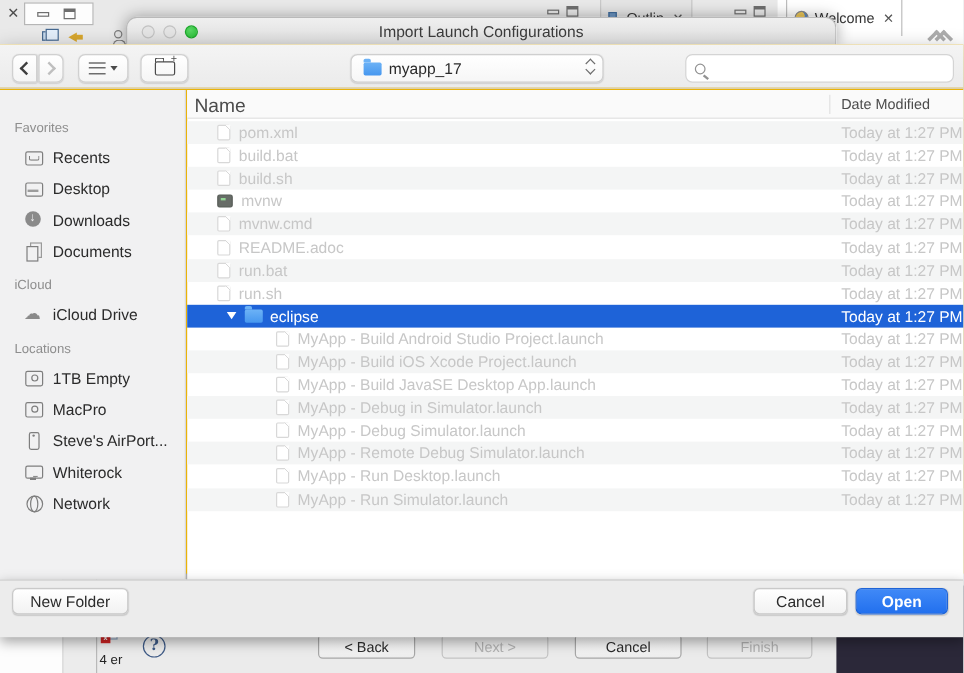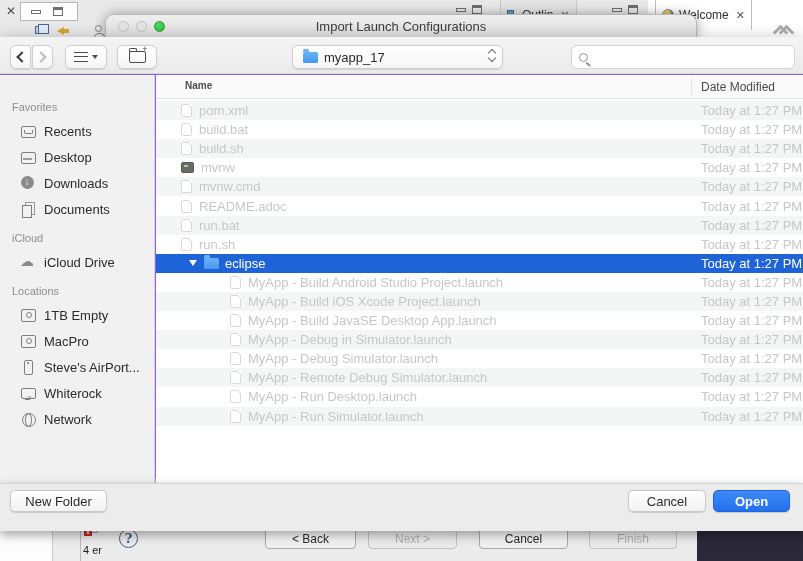--- a/index.html
+++ b/index.html
@@ -35,21 +35,21 @@
 
   
   .titlebar { left:105px; top:14px; width:592px; height:24px; background:linear-gradient(#efefef,#dedede); border:1px solid #b9b9b9; border-bottom:none; border-radius:9px 9px 0 0; box-shadow:0 0 12px rgba(0,0,0,.35); display:flex; align-items:center; justify-content:center; }
   .title-text { font-size:13px; color:#3c3c3c; }
   .lights { position:absolute; left:12px; top:6px; display:flex; gap:7px; }
   .light { width:11px; height:11px; border-radius:50%; }
   .light-gray { background:#e4e4e4; border:1px solid #c2c2c2; }
   .light-green { background:radial-gradient(circle at 40% 35%, #59d664, #27bc34); border:1px solid #1ea72c; }
 
   
-  .dialog-body { left:0; top:37px; width:803px; height:441px; background:#8b5cf6; box-shadow:0 6px 18px rgba(0,0,0,.4); }
+  .dialog-body { left:0; top:37px; width:803px; height:441px; background:#eab308; box-shadow:0 6px 18px rgba(0,0,0,.4); }
   .toolbar { left:0; top:0; width:803px; height:37px; background:linear-gradient(#f4f4f4,#ebebeb); border-bottom:1px solid #d6d6d6; }
   .tb-btn { position:absolute; top:8px; height:24px; background:linear-gradient(#ffffff,#f5f5f5); border:1px solid #d0d0d0; border-radius:6px; box-shadow:0 .5px 1px rgba(0,0,0,.12); display:flex; align-items:center; justify-content:center; }
   .chev { width:8px; height:8px; border-left:2px solid #3e3e3e; border-bottom:2px solid #3e3e3e; }
   .chev-l { transform:rotate(45deg); margin-left:3px; }
   .chev-r { transform:rotate(-135deg); margin-right:3px; border-color:#bfbfbf; }
   .hamburger { width:14px; height:10px; border-top:1.6px solid #4b4b4b; border-bottom:1.6px solid #4b4b4b; position:relative; }
   .hamburger:after { content:""; position:absolute; left:0; top:2.6px; width:14px; height:1.6px; background:#4b4b4b; }
   .mini-down { width:0; height:0; border-left:3.5px solid transparent; border-right:3.5px solid transparent; border-top:4px solid #4b4b4b; margin-left:4px; }
   .newfolder-ic { position:relative; width:17px; height:12px; border:1.5px solid #4b4b4b; border-radius:2px; }
   .newfolder-ic:before { content:""; position:absolute; left:-1px; top:-4px; width:6px; height:3px; border:1.5px solid #4b4b4b; border-bottom:none; border-radius:2px 2px 0 0; }
@@ -86,21 +86,21 @@
   .sbi-tv:before { content:""; position:absolute; left:1px; top:4px; width:13px; height:8px; border:1.3px solid #7e7e7e; border-radius:2px; }
   .sbi-tv:after { content:""; position:absolute; left:3.5px; top:7px; width:4px; height:2.5px; background:#8a8a8a; }
   .sbi-display:before { content:""; position:absolute; left:1px; top:3px; width:13px; height:9px; border:1.3px solid #7e7e7e; border-radius:2px; }
   .sbi-display:after { content:""; position:absolute; left:5px; top:13px; width:5px; height:1.6px; background:#7e7e7e; box-shadow:2px -2px 0 -0.6px #7e7e7e; }
   .sbi-network:before { content:""; position:absolute; left:1.5px; top:1.5px; width:12px; height:12px; border:1.3px solid #7e7e7e; border-radius:50%; }
   .sbi-network:after { content:""; position:absolute; left:5px; top:1.5px; width:5px; height:12px; border:1.2px solid #7e7e7e; border-radius:50%; box-shadow:0 5px 0 -4.4px #7e7e7e, 0 -5px 0 -4.4px #7e7e7e; }
 
   
   .listarea { left:156px; top:38px; width:647px; height:408px; background:#fff; }
   .list-header { position:absolute; left:0; top:0; width:647px; height:24px; background:#fafafa; border-bottom:1px solid #e2e2e2; }
-  .col-name { position:absolute; left:29px; top:5px; font-size:10px; color:#4c4c4c;font-weight:bold; }
+  .col-name { position:absolute; left:6px; top:5px; font-size:16px; color:#4c4c4c; }
   .col-date { position:absolute; left:545px; top:5px; font-size:12px; color:#4c4c4c; }
   .col-sep { position:absolute; left:535px; top:4px; width:1px; height:16px; background:#e2e2e2; }
   .rows { position:absolute; left:0; top:26px; width:647px; }
   .file-row { position:relative; height:19.1px; display:flex; align-items:center; font-size:13px; }
   .file-row:nth-child(odd) { background:#f4f5f5; }
   .file-row.selected { background:#1e63d8 !important; }
   .row-label { white-space:nowrap; }
   .state-disabled .row-label, .state-disabled .row-date { color:#c7c7c7; }
   .state-normal .row-label, .state-normal .row-date { color:#262626; }
   .selected .row-label, .selected .row-date { color:#ffffff; }
@@ -177,21 +177,21 @@
     <div class="bz-strip"></div>
     <div class="bz-divider"></div>
     <div class="problems-ic">
       <span class="pg"></span>
         <span class="dot"></span>
         <span class="xbadge">x</span>
     </div>
     <div class="err-text">4 er</div>
     <div class="dark-panel"></div>
     <div class="help-circle">?</div>
-    <button class="wiz-btn" style="left:265px;width:91px;">&lt; Back</button>
+    <button class="wiz-btn" style="left:265px;width:81px;">&lt; Back</button>
     <button class="wiz-btn disabled" style="left:368px;width:89px;">Next &gt;</button>
     <button class="wiz-btn" style="left:479px;width:89px;">Cancel</button>
     <button class="wiz-btn disabled" style="left:589px;width:88px;">Finish</button>
   </div>
 
   <div class="abs titlebar">
     <div class="lights">
       <span class="light light-gray"></span>
       <span class="light light-gray"></span>
       <span class="light light-green"></span>

